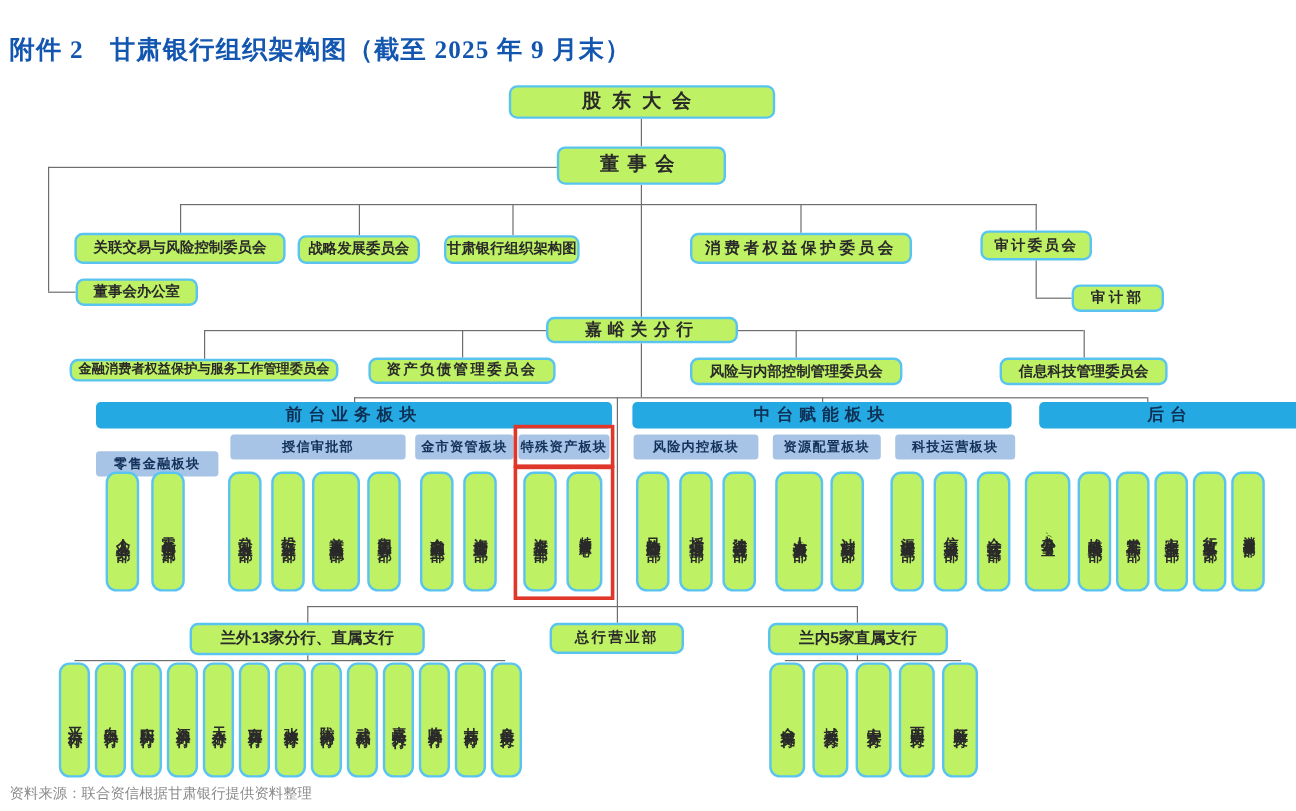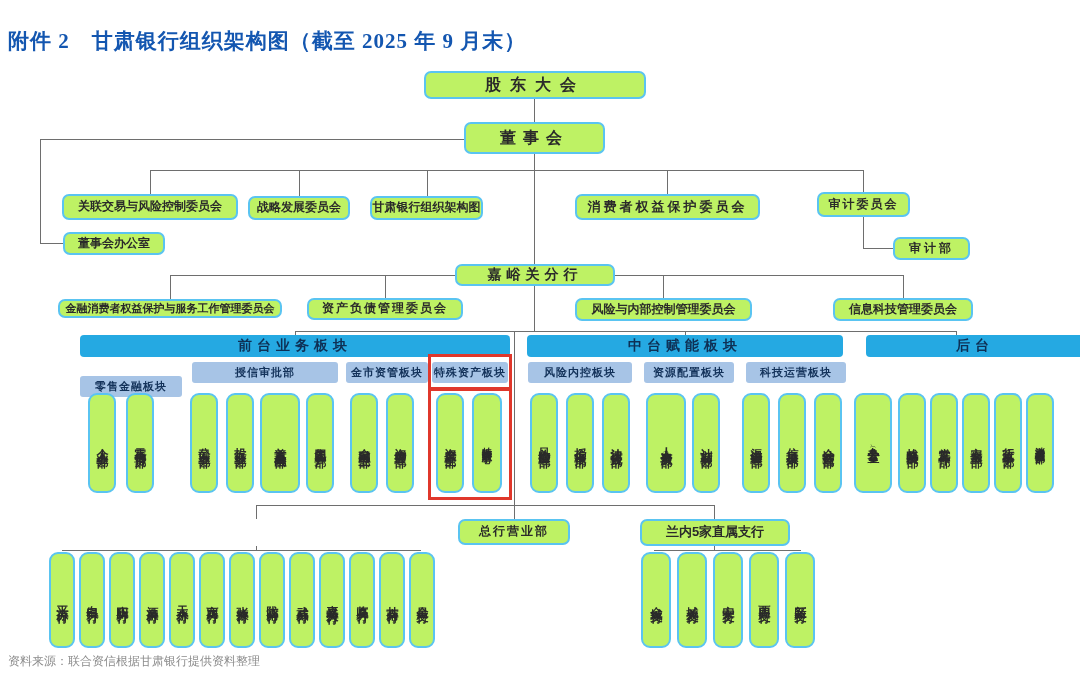--- a/index.html
+++ b/index.html
@@ -122,20 +122,21 @@
   </div>
   <div class="bx vbox" style="left:898px;top:393px;width:28px;height:100px">战略发展部</div>
   <div class="bx vbox" style="left:930px;top:393px;width:28px;height:100px">党群工作部</div>
   <div class="bx vbox" style="left:962px;top:393px;width:28px;height:100px">安全保卫部</div>
   <div class="bx vbox" style="left:994px;top:393px;width:28px;height:100px">行政事务部</div>
   <div class="bx vbox" style="left:1026px;top:393px;width:28px;height:100px;font-size:10px;letter-spacing:1px">消费者权益保护部</div>
 
   <div class="hl" style="left:428px;top:354px;width:84px;height:36px"></div>
   <div class="hl" style="left:428px;top:388px;width:84px;height:112px"></div>
 
+  <div class="bx" style="left:158px;top:519px;width:196px;height:27px;font-size:13px">兰外13家分行、直属支行</div>
   <div class="bx" style="left:458px;top:519px;width:112px;height:26px;font-size:12px;letter-spacing:2px">总行营业部</div>
   <div class="bx" style="left:640px;top:519px;width:150px;height:27px;font-size:13px">兰内5家直属支行</div>
 
   <div class="bx vbox" style="left:49px;top:552px;width:26px;height:96px">平凉分行</div>
   <div class="bx vbox" style="left:79px;top:552px;width:26px;height:96px">白银分行</div>
   <div class="bx vbox" style="left:109px;top:552px;width:26px;height:96px">庆阳分行</div>
   <div class="bx vbox" style="left:139px;top:552px;width:26px;height:96px">酒泉分行</div>
   <div class="bx vbox" style="left:169px;top:552px;width:26px;height:96px">天水分行</div>
   <div class="bx vbox" style="left:199px;top:552px;width:26px;height:96px">定西分行</div>
   <div class="bx vbox" style="left:229px;top:552px;width:26px;height:96px">张掖分行</div>

